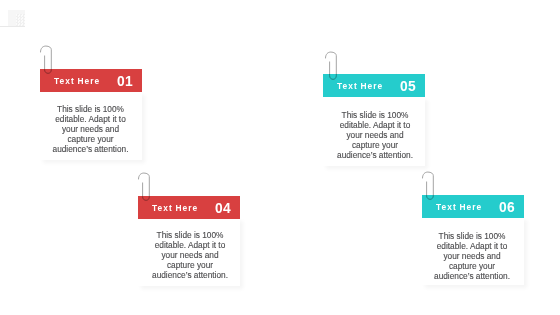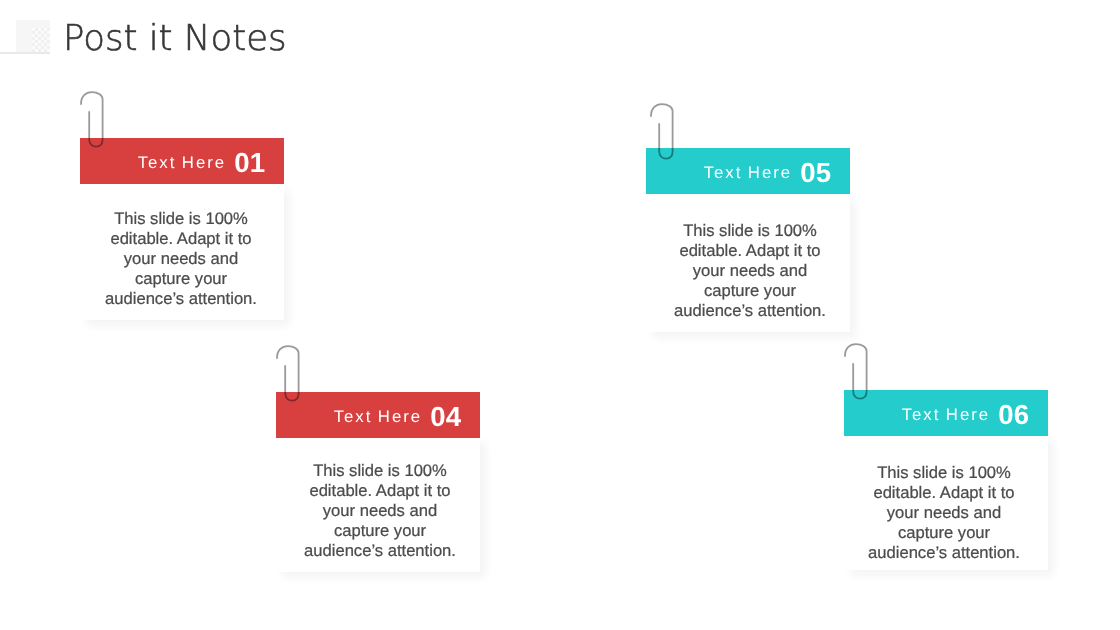--- a/index.html
+++ b/index.html
@@ -16,34 +16,33 @@
 
   .title{position:absolute;left:31.5px;top:9.4px;font-size:17.8px;letter-spacing:0px;
          font-weight:200;white-space:nowrap;
          font-family:"DejaVu Sans",sans-serif;}
 
   
   .note{position:absolute;}
   .card{position:absolute;background:#fff;box-shadow:3px 3px 4px rgba(0,0,0,0.045);}
   .band{position:absolute;display:flex;align-items:center;justify-content:flex-end;
         box-sizing:border-box;padding-right:9.2px;}
-  .band .lbl{color:#fff;font-weight:normal;font-size:8.4px;letter-spacing:1.0px;word-spacing:-0.6px;position:relative;top:0.6px;}
-  .band .num{color:#fff;font-weight:bold;font-size:13.8px;margin-left:4px;letter-spacing:0.2px;position:relative;top:0.6px;}
+  .band .lbl{color:#fff;font-weight:bold;font-size:8.4px;letter-spacing:1.0px;word-spacing:-0.6px;position:relative;top:0.6px;}
+  .band .num{color:#fff;font-weight:bold;font-size:13.8px;margin-left:17px;letter-spacing:0.2px;position:relative;top:0.6px;}
   .body{position:absolute;text-align:center;font-size:8.3px;
         line-height:10.05px;}
   .clip{position:absolute;mix-blend-mode:multiply;}
 </style>
 </head>
 <body>
 
 <div class="slide">
   <div class="wm-block"></div>
   <div class="wm-dither"></div>
   <div class="wm-line"></div>
-  <div class="title" style="color: rgb(55, 55, 55); -webkit-text-stroke: 0.3px rgb(55, 55, 55);">Post it Notes</div>
 
   <div id="notes">
       <div class="note">
     <div class="card" style="left:40px;top:92px;width:102px;height:68px"></div>
     <div class="band" style="left:40px;top:69px;width:102px;height:23px;background:#d84040">
       <span class="lbl">Text Here</span>
       <span class="num">01</span>
     </div>
     <div class="body" style="left:37.5px;top:104px;width:106px;color:#4c4c4e;-webkit-text-stroke:0.12px #4c4c4e">
           <div>This slide is 100%</div>

